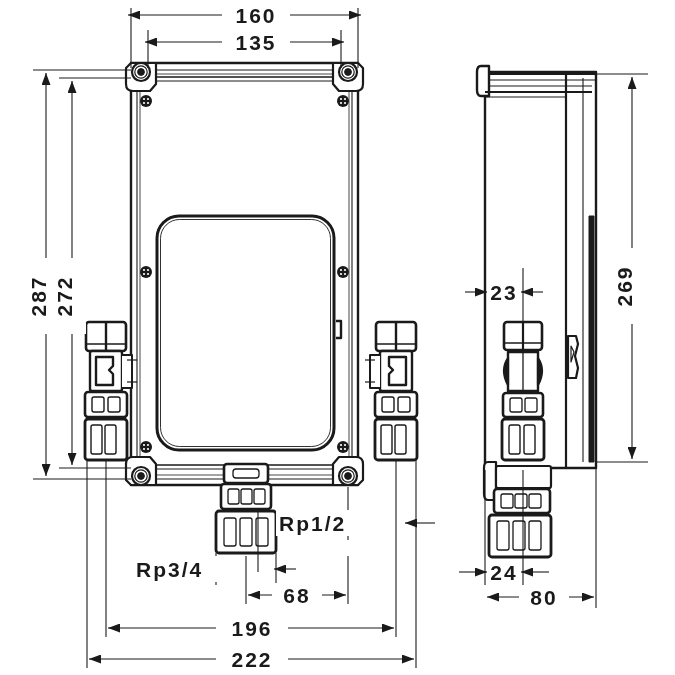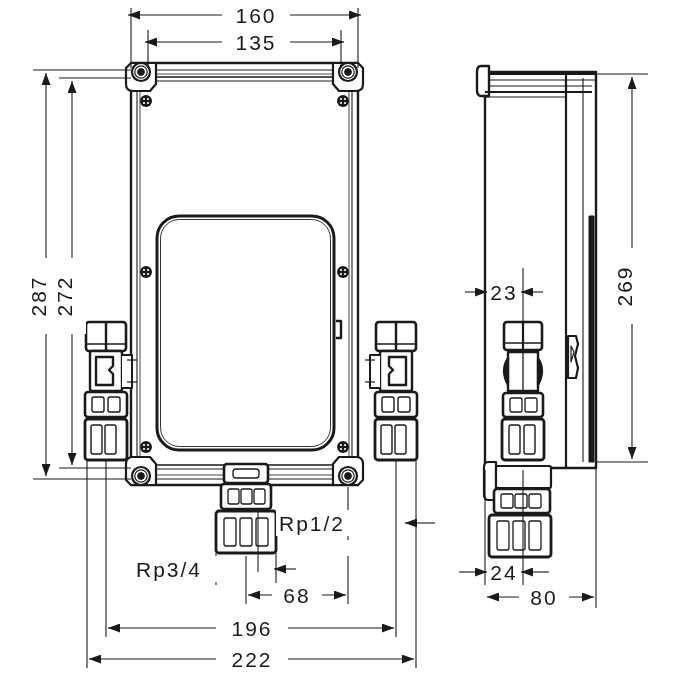--- a/index.html
+++ b/index.html
@@ -1,17 +1,17 @@
 <!DOCTYPE html>
 <html><head>
 <meta charset="utf-8">
 <style>
   html,body{margin:0;padding:0;background:#ffffff;}
   body{width:675px;height:675px;overflow:hidden;font-family:"Liberation Sans",sans-serif;}
-  #stage{position:relative;width:675px;height:675px;background:#fff;}
+  #stage{position:relative;width:675px;height:675px;background:#fff;font-weight:bold;}
   svg{display:block;}
   .dimtext{font-family:"Liberation Sans",sans-serif;font-size:21px;fill:#1a1a1a;letter-spacing:2px;}
   .dimtext-v{font-family:"Liberation Sans",sans-serif;font-size:21px;fill:#1a1a1a;letter-spacing:2px;}
 </style>
 </head>
 <body>
 
 <div id="stage">
 <svg width="675" height="675" viewBox="0 0 675 675" xmlns="http://www.w3.org/2000/svg">
 

